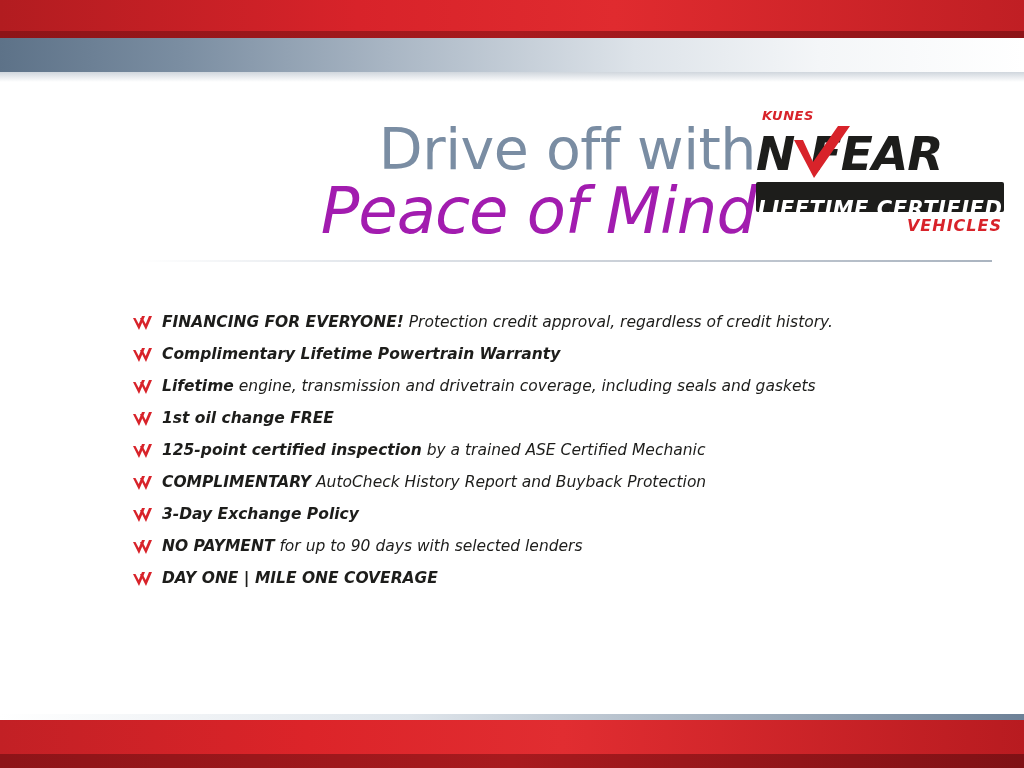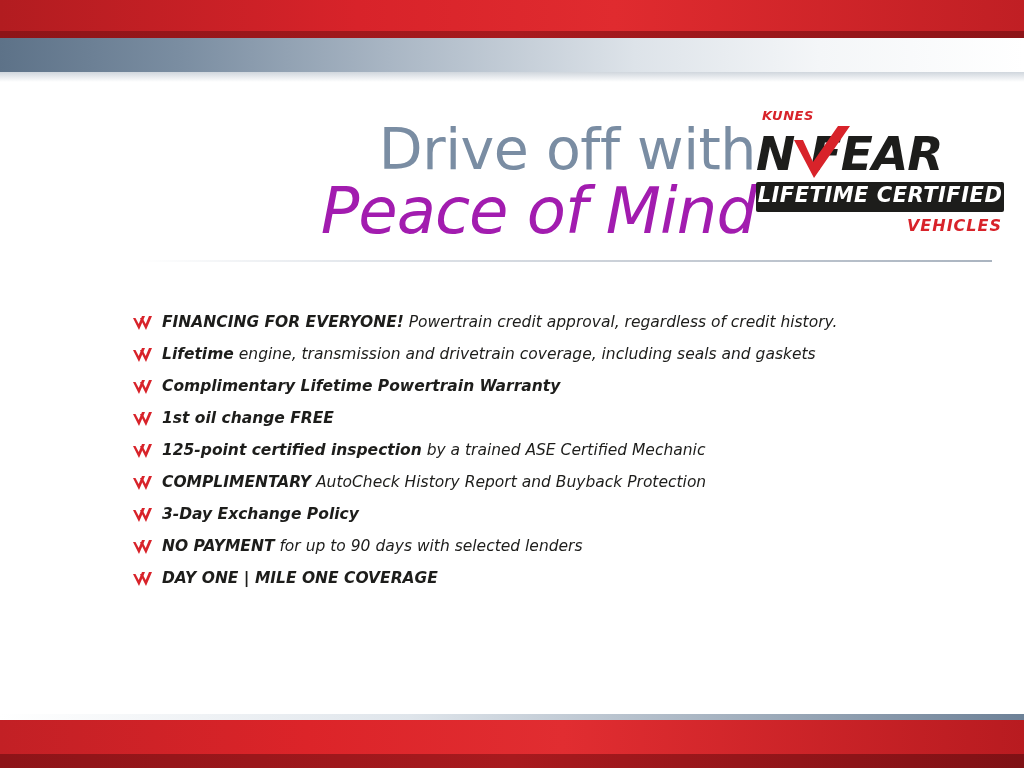--- a/index.html
+++ b/index.html
@@ -154,21 +154,21 @@
     left: 0;
     top: 74px;
     width: 248px;
     height: 30px;
     background: #1d1d1b;
     border-radius: 2px;
   }
   .logo .lifetime-text {
     position: absolute;
     left: 0;
-    top: 72px;
+    top: 86px;
     width: 248px;
     height: 30px;
     line-height: 30px;
     text-align: center;
     font-family: "DejaVu Sans", sans-serif;
     font-weight: 800;
     font-style: italic;
     font-size: 21px;
     color: #ffffff;
     letter-spacing: 0.5px;
@@ -257,37 +257,37 @@
     <div class="vehicles">VEHICLES</div>
   </div>
 
   <div class="benefits">
 
     <div class="benefit">
       <svg class="tick" viewBox="0 0 21 19">
         <path d="M1 5 L7 17 L13 3 L10 3 L6.7 11 L3.5 5 Z" fill="#d8232a"></path>
         <path d="M8 5 L14 17 L20 3 L17 3 L13.7 11 L10.5 5 Z" fill="#d8232a"></path>
       </svg>
-      <span class="bold">FINANCING FOR EVERYONE!</span><span class="reg"> Powertrain credit approval, regardless of credit history.</span>
+      <span class="bold">FINANCING FOR EVERYONE!</span><span class="reg"> Protection credit approval, regardless of credit history.</span>
+    </div>
+
+    <div class="benefit">
+      <svg class="tick" viewBox="0 0 21 19">
+        <path d="M1 5 L7 17 L13 3 L10 3 L6.7 11 L3.5 5 Z" fill="#d8232a"></path>
+        <path d="M8 5 L14 17 L20 3 L17 3 L13.7 11 L10.5 5 Z" fill="#d8232a"></path>
+      </svg>
+      <span class="bold">Complimentary Lifetime Powertrain Warranty</span><span class="reg"></span>
     </div>
 
     <div class="benefit">
       <svg class="tick" viewBox="0 0 21 19">
         <path d="M1 5 L7 17 L13 3 L10 3 L6.7 11 L3.5 5 Z" fill="#d8232a"></path>
         <path d="M8 5 L14 17 L20 3 L17 3 L13.7 11 L10.5 5 Z" fill="#d8232a"></path>
       </svg>
       <span class="bold">Lifetime</span><span class="reg"> engine, transmission and drivetrain coverage, including seals and gaskets</span>
-    </div>
-
-    <div class="benefit">
-      <svg class="tick" viewBox="0 0 21 19">
-        <path d="M1 5 L7 17 L13 3 L10 3 L6.7 11 L3.5 5 Z" fill="#d8232a"></path>
-        <path d="M8 5 L14 17 L20 3 L17 3 L13.7 11 L10.5 5 Z" fill="#d8232a"></path>
-      </svg>
-      <span class="bold">Complimentary Lifetime Powertrain Warranty</span><span class="reg"></span>
     </div>
 
     <div class="benefit">
       <svg class="tick" viewBox="0 0 21 19">
         <path d="M1 5 L7 17 L13 3 L10 3 L6.7 11 L3.5 5 Z" fill="#d8232a"></path>
         <path d="M8 5 L14 17 L20 3 L17 3 L13.7 11 L10.5 5 Z" fill="#d8232a"></path>
       </svg>
       <span class="bold">1st oil change FREE</span><span class="reg"></span>
     </div>
 

